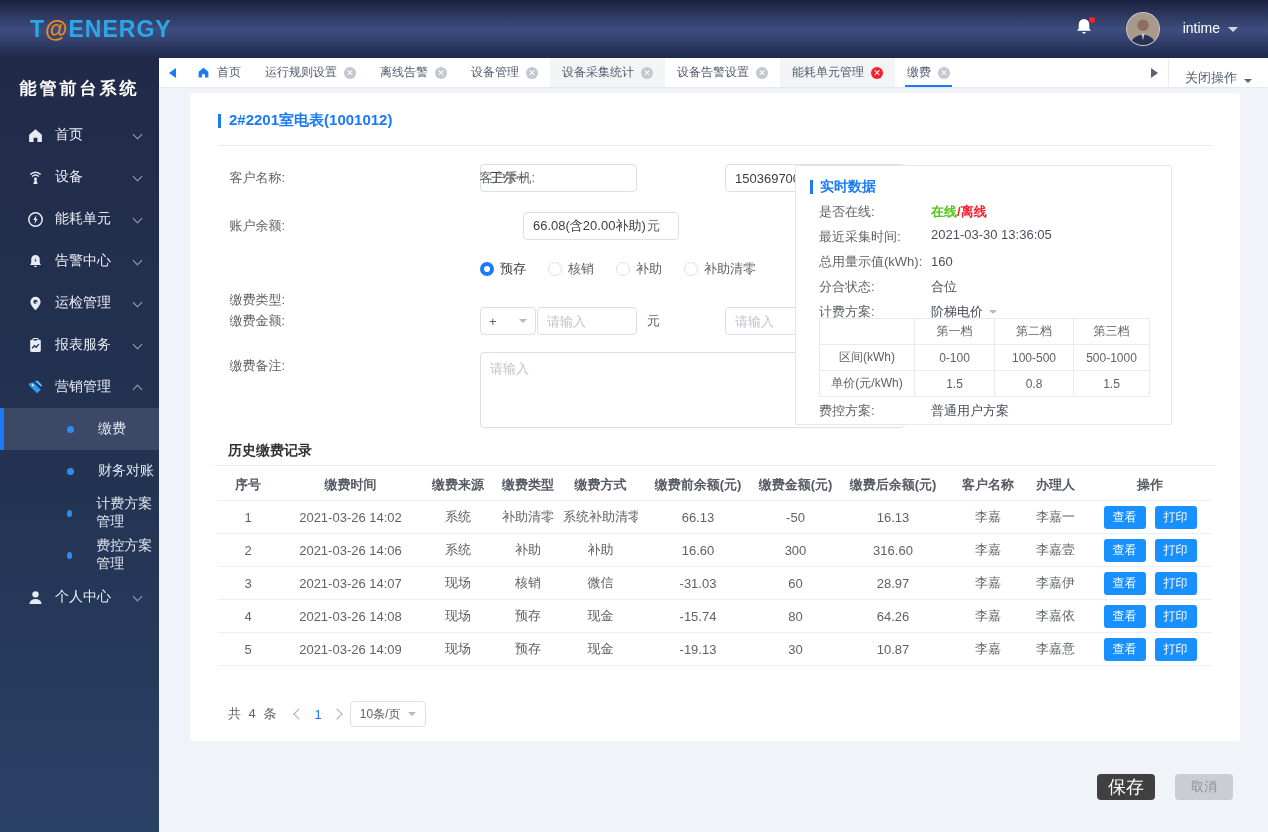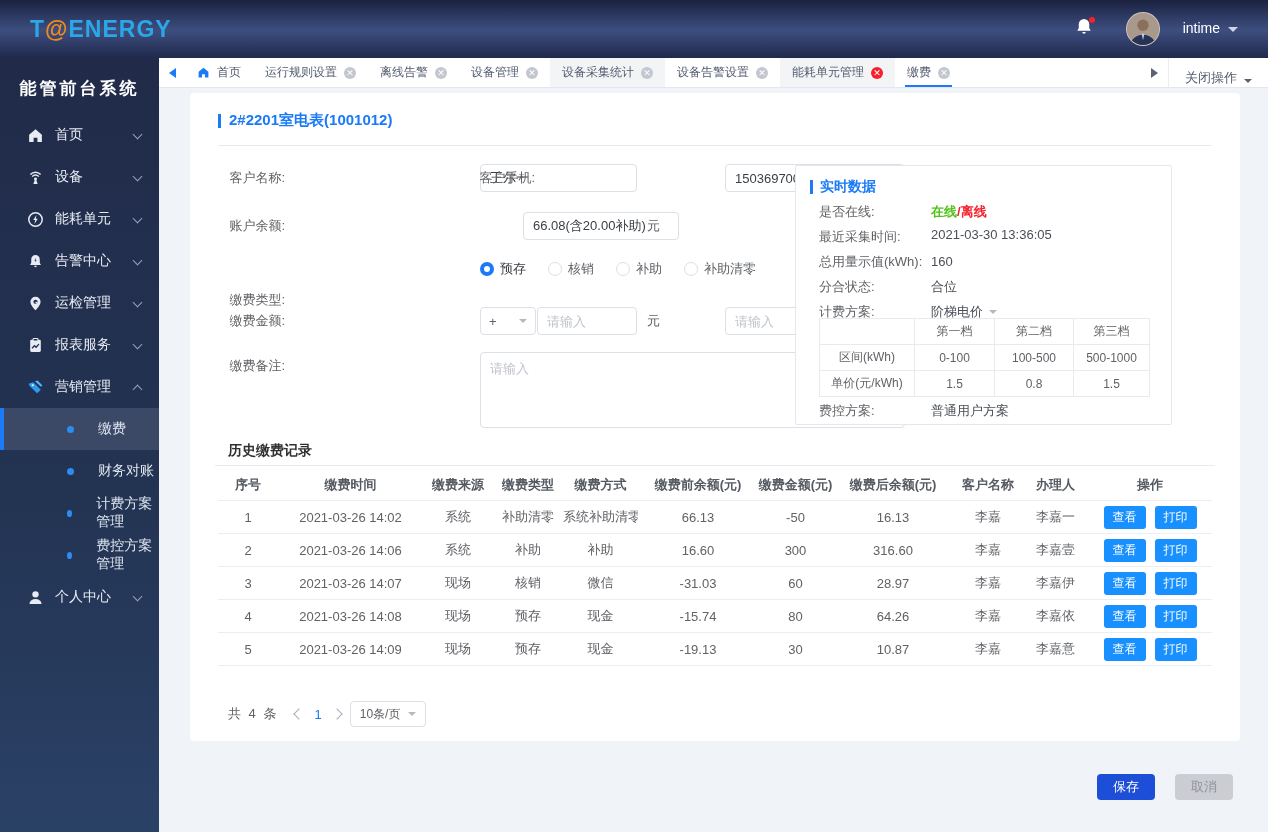--- a/index.html
+++ b/index.html
@@ -121,22 +121,22 @@
   .pg-total{letter-spacing:2px;margin-right:8px;}
   .pg-arrow{width:8px;height:8px;border-left:1.5px solid #a9adb5;border-bottom:1.5px solid #a9adb5;cursor:pointer;}
   .pg-arrow.l{transform:rotate(45deg);}
   .pg-arrow.r{transform:rotate(-135deg);}
   .pg-cur{color:#1a7af8;cursor:pointer;padding:0 2px;}
   .pg-size{display:flex;align-items:center;gap:8px;border:1px solid #dcdfe6;border-radius:4px;
     height:26px;padding:0 9px;font-size:12px;color:#606266;cursor:pointer;}
   .pg-size .caret{width:0;height:0;border:4px solid transparent;border-top-color:#b4b8bf;margin-top:4px;}
 
   
-  .btn-save{position:absolute;left:938px;top:686px;width:58px;height:26px;background:#1d4ed8;color:#fff;
-    border:none;border-radius:4px;font-size:13px;cursor:pointer;font-family:inherit;}
+  .btn-save{position:absolute;left:938px;top:686px;width:58px;height:26px;background:#404040;color:#fff;
+    border:none;border-radius:4px;font-size:18px;cursor:pointer;font-family:inherit;}
   .btn-cancel{position:absolute;left:1016px;top:686px;width:58px;height:26px;background:#cbcdd2;color:#8f929b;
     border:none;border-radius:4px;font-size:13px;cursor:pointer;font-family:inherit;}
 </style>
 </head>
 <body>
 
 <div class="topbar">
   <div class="logo"><span>T</span><span class="at">@</span><span>ENERGY</span></div>
   <div class="bell">
     <svg viewBox="0 0 16 16">

